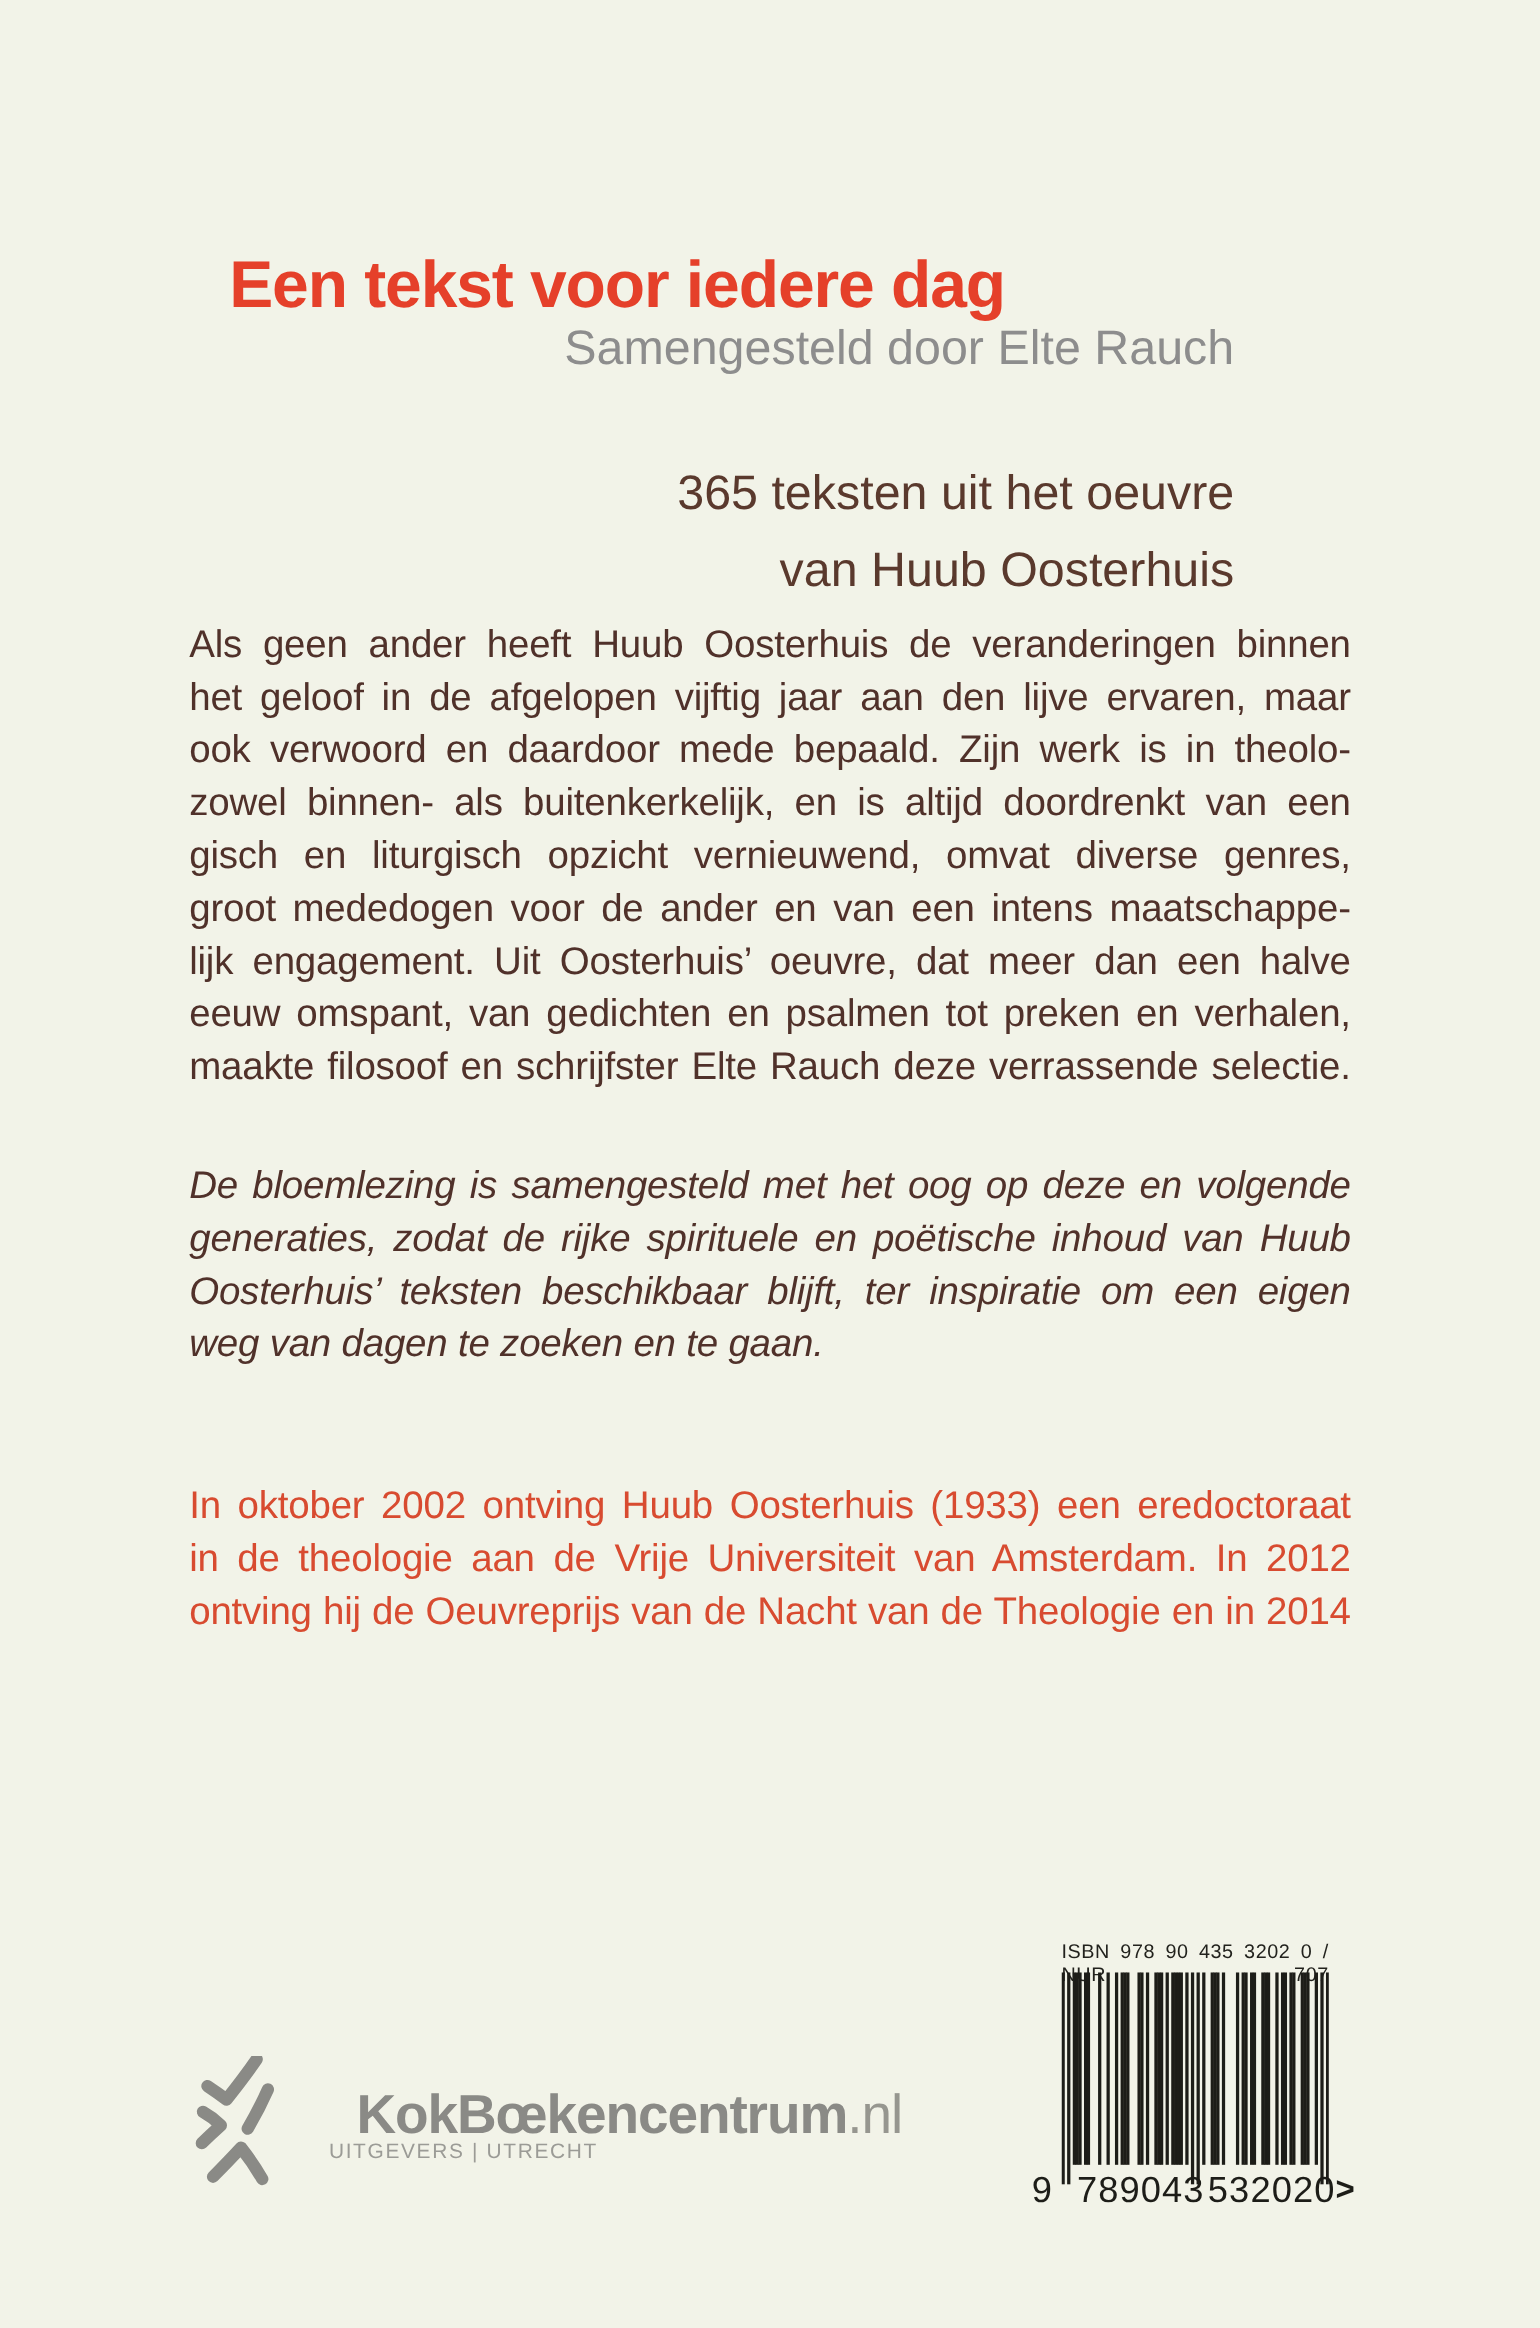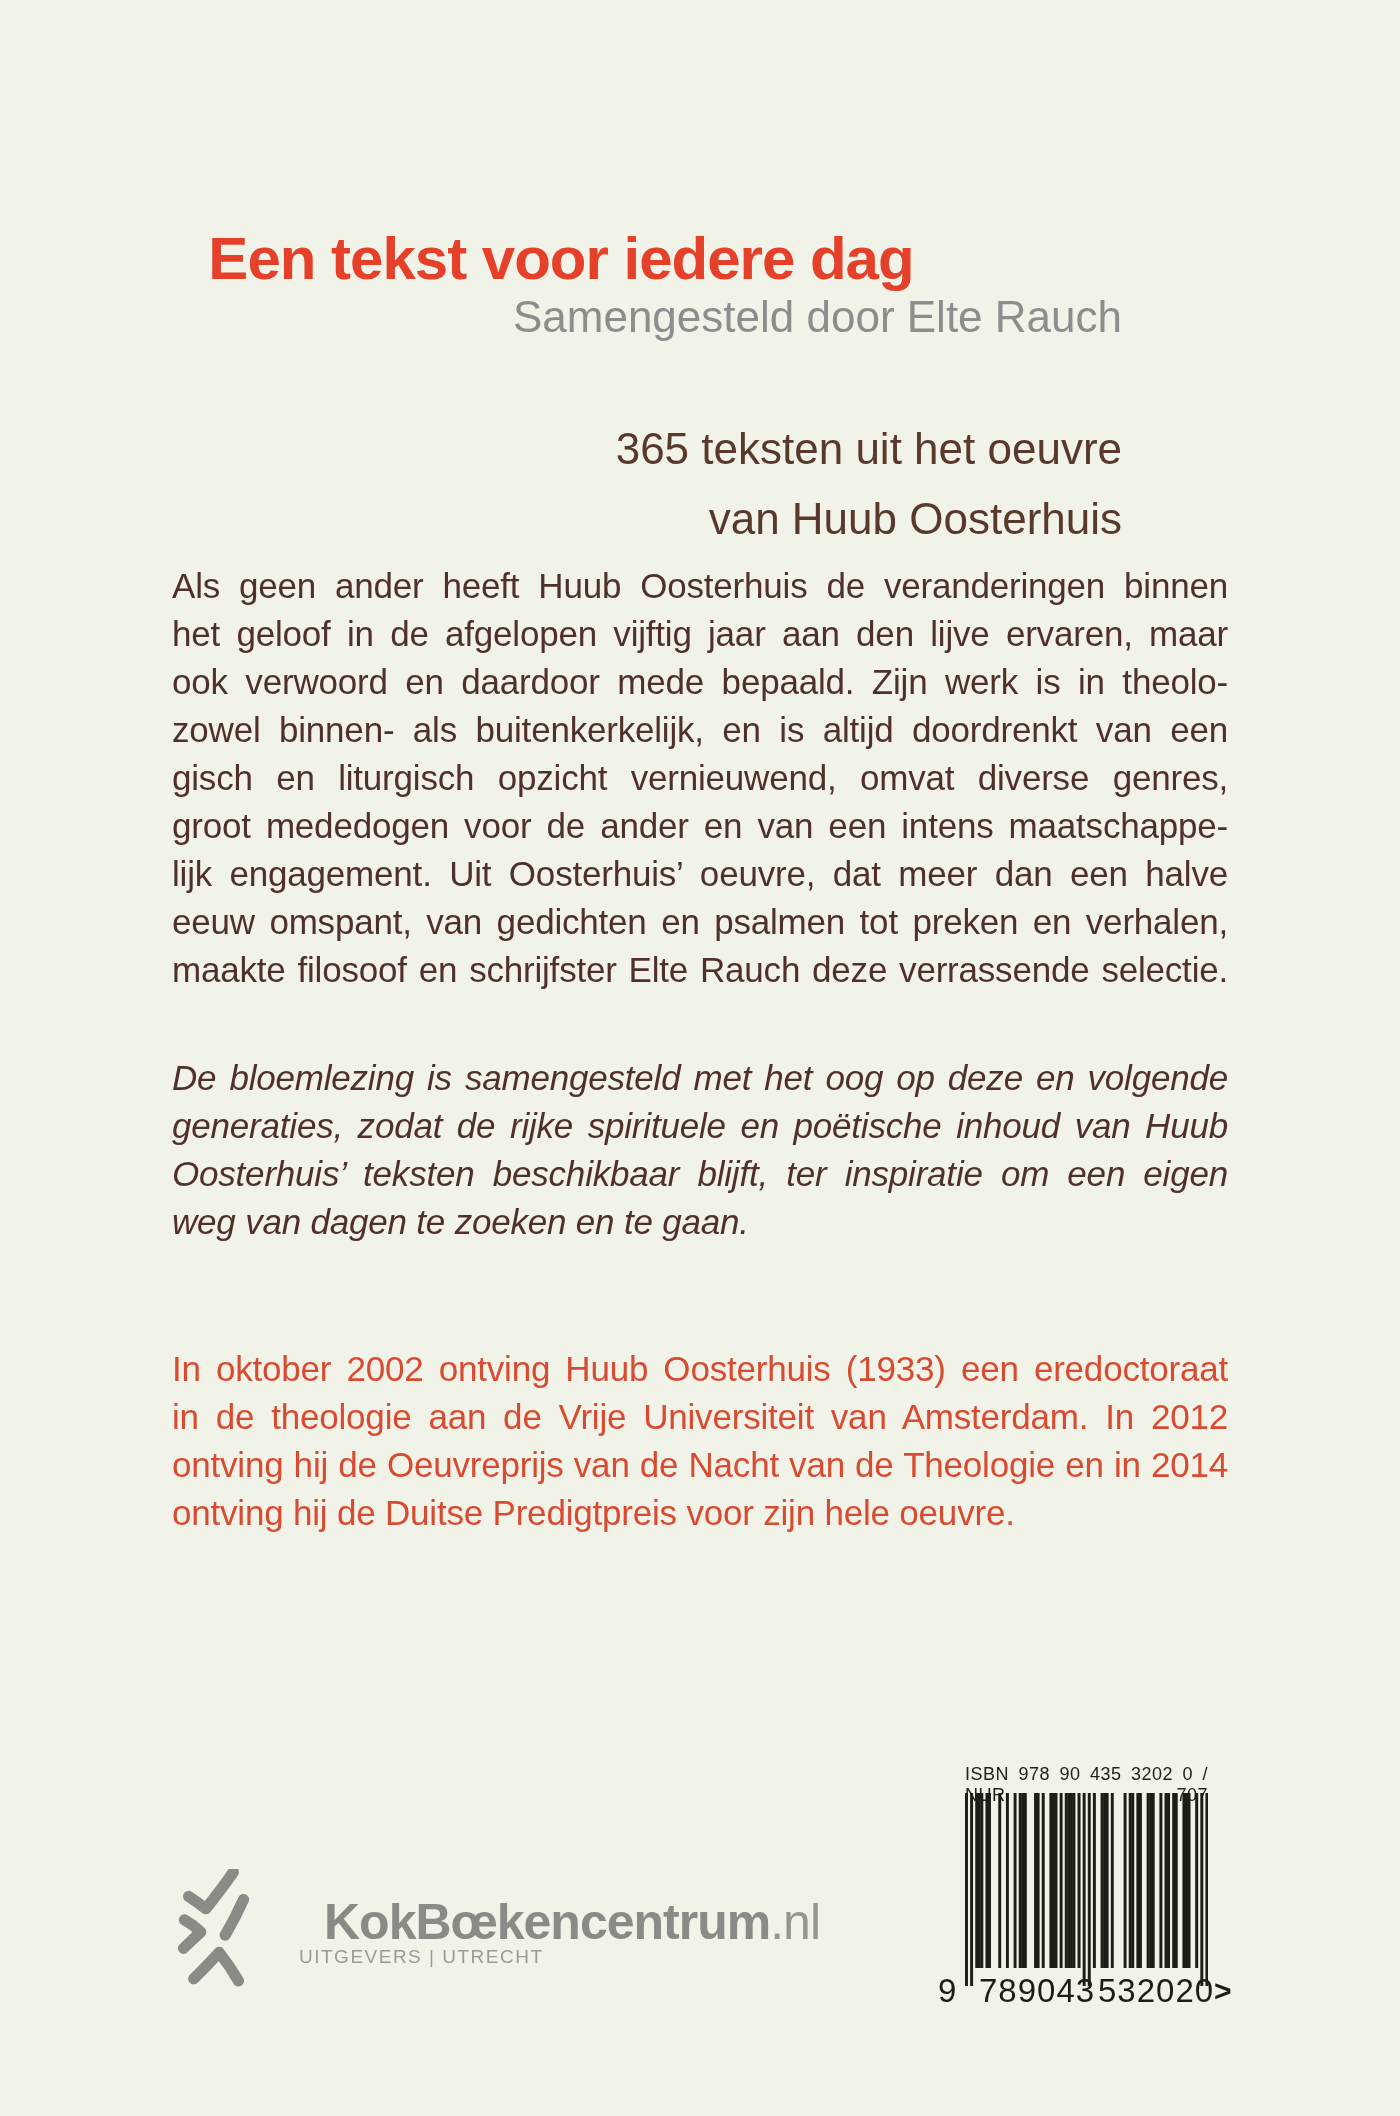--- a/index.html
+++ b/index.html
@@ -101,21 +101,20 @@
     <div class="jl">De bloemlezing is samengesteld met het oog op deze en volgende</div>
     <div class="jl">generaties, zodat de rijke spirituele en poëtische inhoud van Huub</div>
     <div class="jl">Oosterhuis’ teksten beschikbaar blijft, ter inspiratie om een eigen</div>
     <div class="jl-end">weg van dagen te zoeken en te gaan.</div>
   </div>
 
   <div class="textblock bio">
     <div class="jl">In oktober 2002 ontving Huub Oosterhuis (1933) een eredoctoraat</div>
     <div class="jl">in de theologie aan de Vrije Universiteit van Amsterdam. In 2012</div>
     <div class="jl">ontving hij de Oeuvreprijs van de Nacht van de Theologie en in 2014</div>
-    <div class="jl-end">ontving hij de Duitse Predigtpreis voor zijn hele oeuvre.</div>
   </div>
 
   <div class="isbn">ISBN 978 90 435 3202 0 / NUR 707</div>
 
   <svg class="barcode-svg" width="243" height="193" viewBox="0 0 243 193">
       <rect x="0.00" y="0" width="2.96" height="193"></rect>
       <rect x="5.12" y="0" width="2.96" height="193"></rect>
       <rect x="10.23" y="0" width="2.96" height="175"></rect>
       <rect x="12.79" y="0" width="2.96" height="175"></rect>
       <rect x="15.35" y="0" width="2.96" height="175"></rect>

